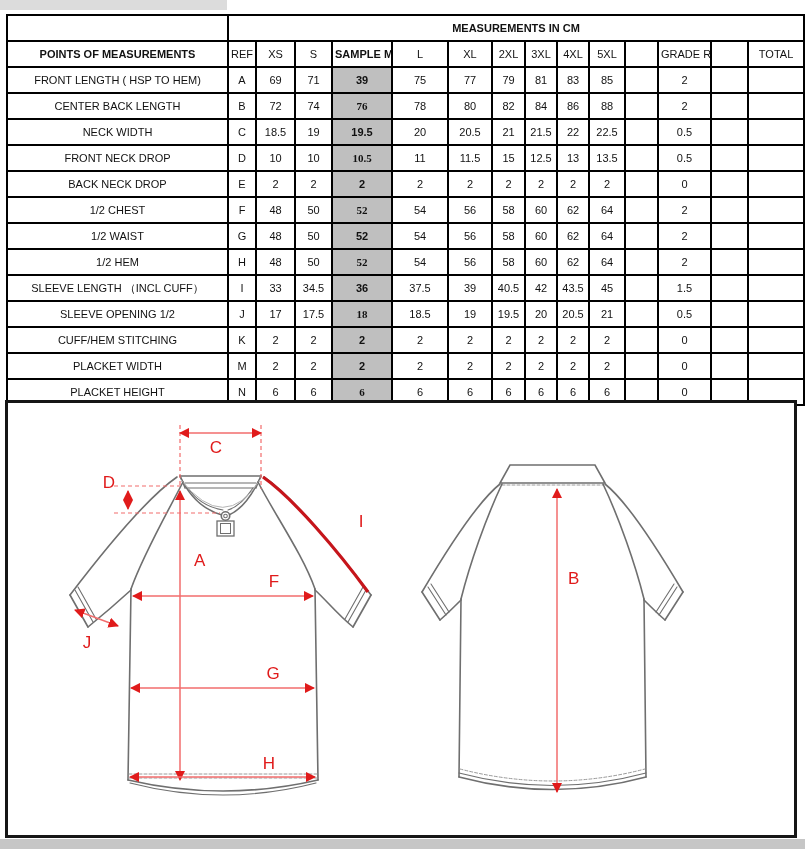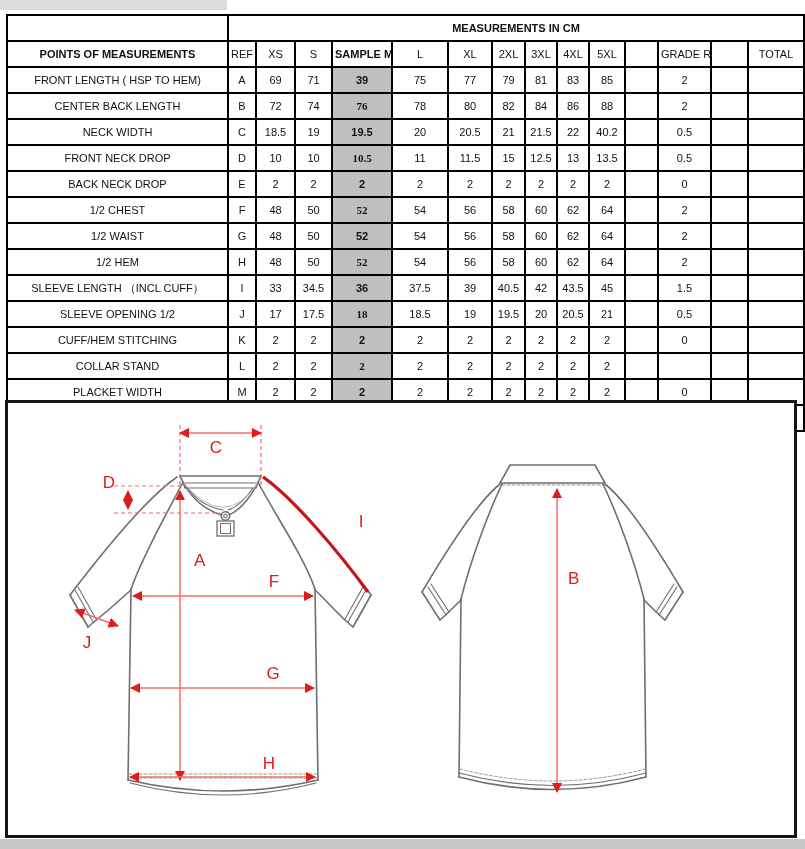--- a/index.html
+++ b/index.html
@@ -125,21 +125,21 @@
         <td class="lbl">NECK WIDTH</td>
         <td>C</td>
         <td>18.5</td>
         <td>19</td>
         <td class="sample">19.5</td>
         <td>20</td>
         <td>20.5</td>
         <td>21</td>
         <td>21.5</td>
         <td>22</td>
-        <td>40.2</td>
+        <td>22.5</td>
         <td></td>
         <td>0.5</td>
         <td></td>
         <td></td>
       </tr>
       <tr class="stripe">
         <td class="lbl">FRONT NECK DROP</td>
         <td>D</td>
         <td>10</td>
         <td>10</td>
@@ -264,37 +264,20 @@
         <td>2</td>
         <td class="sample">2</td>
         <td>2</td>
         <td>2</td>
         <td>2</td>
         <td>2</td>
         <td>2</td>
         <td>2</td>
         <td></td>
         <td>0</td>
-        <td></td>
-        <td></td>
-      </tr>
-      <tr class="stripe">
-        <td class="lbl">COLLAR STAND</td>
-        <td>L</td>
-        <td>2</td>
-        <td>2</td>
-        <td class="sample">2</td>
-        <td>2</td>
-        <td>2</td>
-        <td>2</td>
-        <td>2</td>
-        <td>2</td>
-        <td>2</td>
-        <td></td>
-        <td></td>
         <td></td>
         <td></td>
       </tr>
       <tr>
         <td class="lbl">PLACKET WIDTH</td>
         <td>M</td>
         <td>2</td>
         <td>2</td>
         <td class="sample">2</td>
         <td>2</td>

